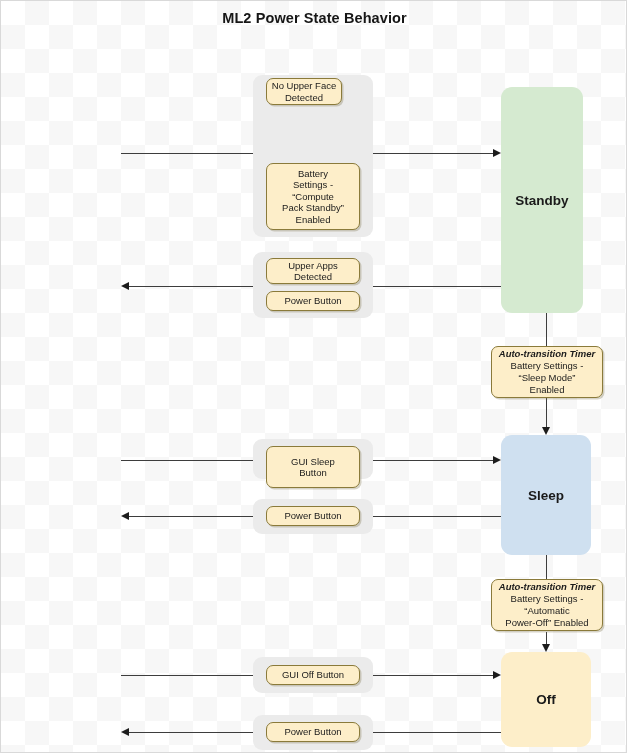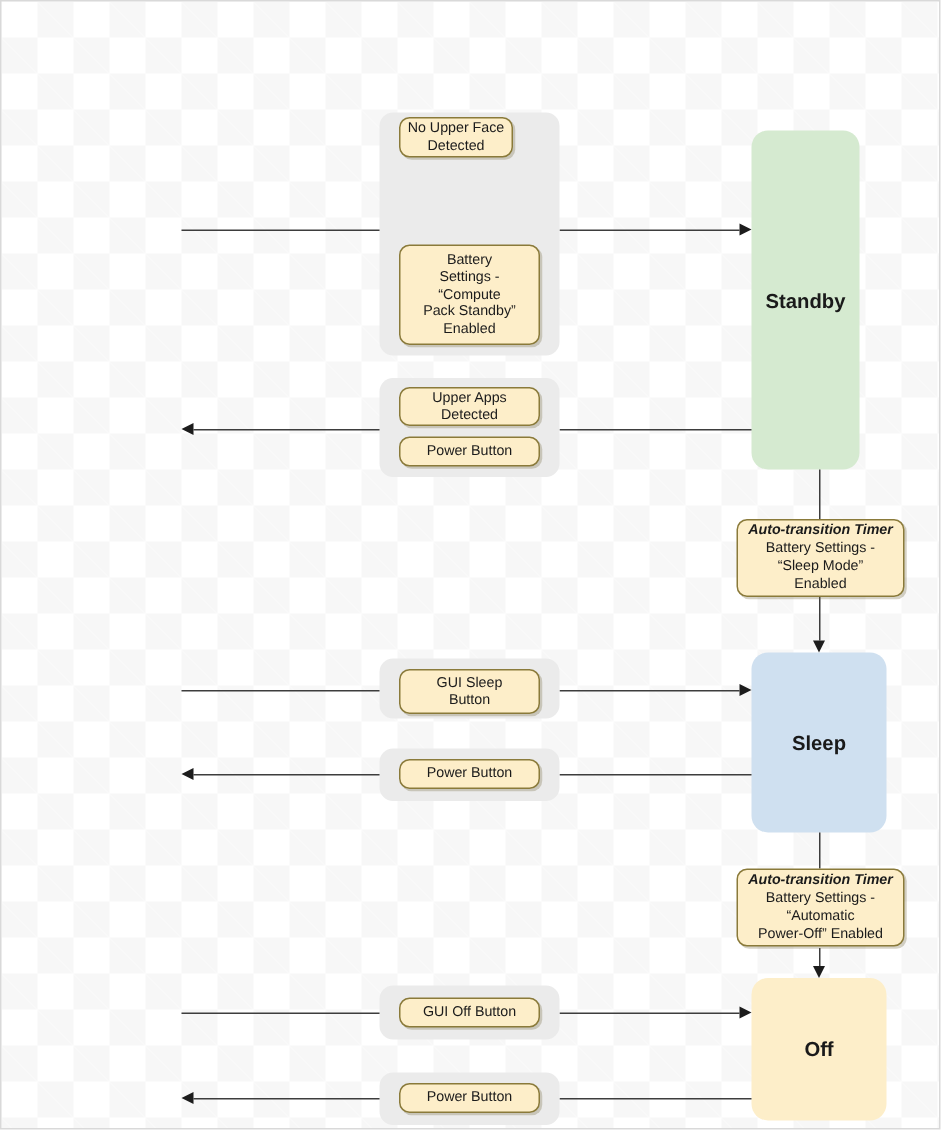--- a/index.html
+++ b/index.html
@@ -125,23 +125,24 @@
     border-left: 4px solid transparent;
     border-right: 4px solid transparent;
     border-top: 8px solid #1c1c1c;
   }
 </style>
 </head>
 <body>
 
 <div id="diagram">
 
-
-
-  <div class="state state-standby" style="left:500px; top:86px; width:72px; height:226px;">
+  <div id="title">ML2 Power State Behavior</div>
+
+
+  <div class="state state-standby" style="left:500px; top:86px; width:82px; height:226px;">
     <span>Standby</span>
   </div>
 
   <div class="state state-off" style="left:500px; top:651px; width:90px; height:95px;">
     <span>Off</span>
   </div>
 
   <div class="state state-sleep" style="left:500px; top:434px; width:90px; height:120px;">
     <span>Sleep</span>
   </div>
@@ -199,21 +200,21 @@
       <span>Enabled</span>
     </span>
   </div>
 
   <div class="hline" style="left:120px; top:459px; width:138px;"></div>
   <div class="hline" style="left:372px; top:459px; width:120px;"></div>
   <div class="arrow arrow-right" style="left:492px; top:455px;"></div>
 
   <div class="labelgroup" style="left:252px; top:438px; width:120px; height:40px;"></div>
 
-  <div class="chip" style="left:265px; top:445px; width:94px; height:30px;">
+  <div class="chip" style="left:265px; top:445px; width:94px; height:42px;">
     <span>
       <span>GUI Sleep</span><br>
       <span>Button</span>
     </span>
   </div>
 
   <div class="hline" style="left:128px; top:515px; width:130px;"></div>
   <div class="hline" style="left:372px; top:515px; width:128px;"></div>
   <div class="arrow arrow-left" style="left:120px; top:511px;"></div>
 

